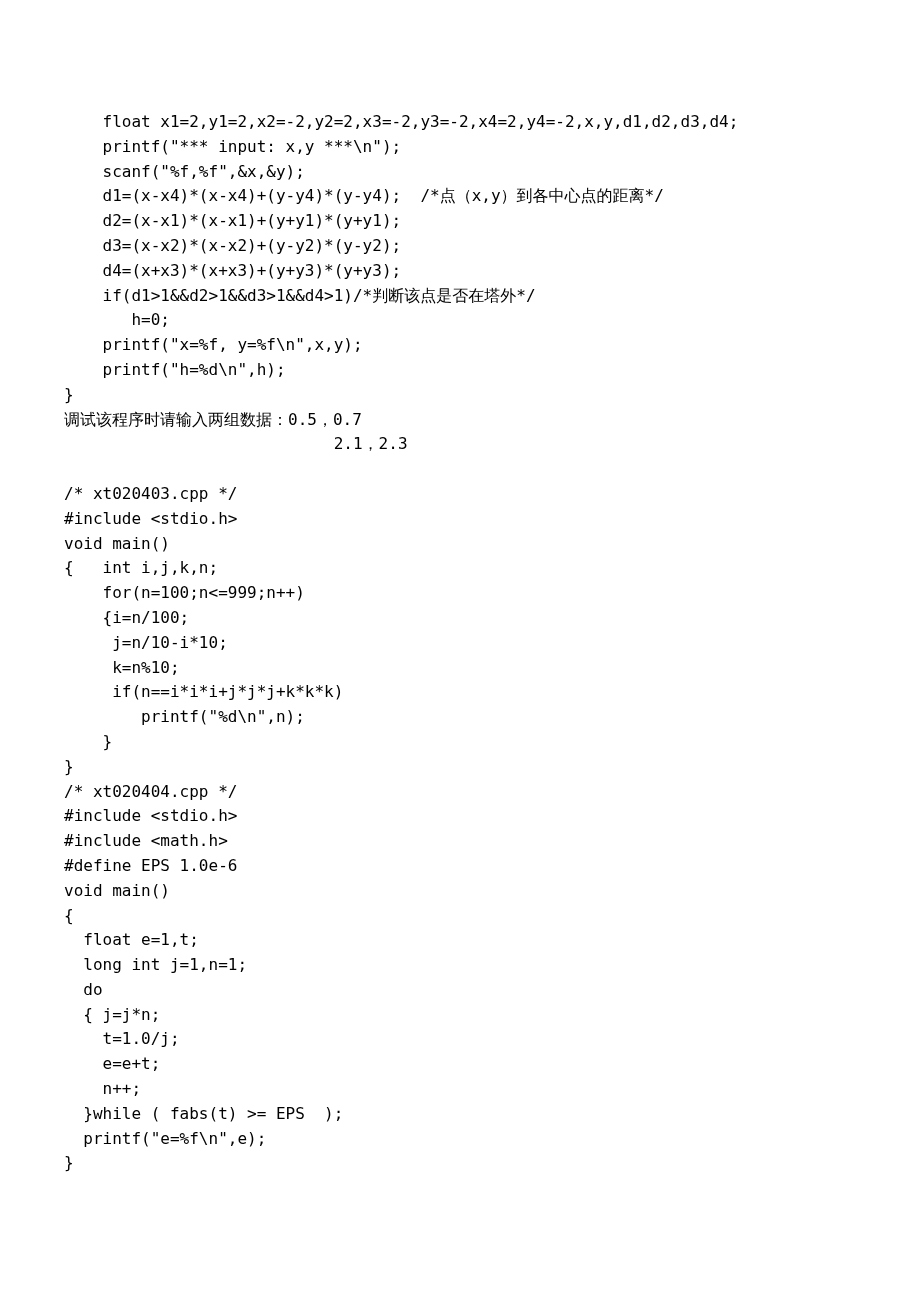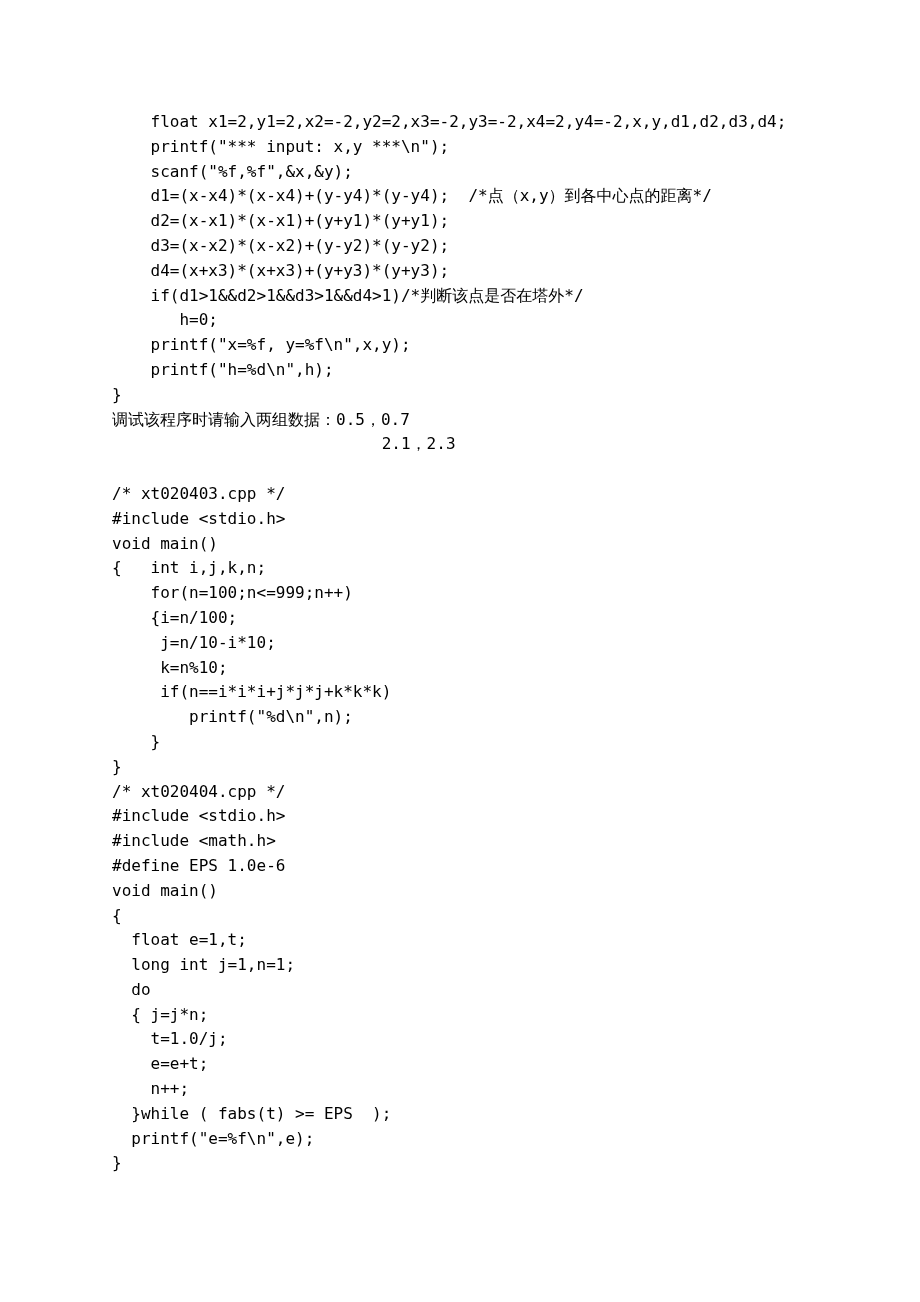--- a/index.html
+++ b/index.html
@@ -6,21 +6,21 @@
     margin: 0;
     padding: 0;
     background: #ffffff;
     width: 920px;
     font-family: "SimSun", "NSimSun", "MS Song", monospace;
     font-size: 16px;
     line-height: 1.55;
     color: #000000;
   }
   .page {
-    padding: 110px 130px 60px 112px;
+    padding: 110px 130px 60px 64px;
     white-space: pre;
   }
   .code-line {
     white-space: pre;
   }
 </style>
 </head>
 <body>
 
 <div class="page" id="page-container"><div class="code-line">    float x1=2,y1=2,x2=-2,y2=2,x3=-2,y3=-2,x4=2,y4=-2,x,y,d1,d2,d3,d4;</div><div class="code-line">    printf("*** input: x,y ***\n");</div><div class="code-line">    scanf("%f,%f",&amp;x,&amp;y);</div><div class="code-line">    d1=(x-x4)*(x-x4)+(y-y4)*(y-y4);  /*点（x,y）到各中心点的距离*/</div><div class="code-line">    d2=(x-x1)*(x-x1)+(y+y1)*(y+y1);</div><div class="code-line">    d3=(x-x2)*(x-x2)+(y-y2)*(y-y2);</div><div class="code-line">    d4=(x+x3)*(x+x3)+(y+y3)*(y+y3);</div><div class="code-line">    if(d1&gt;1&amp;&amp;d2&gt;1&amp;&amp;d3&gt;1&amp;&amp;d4&gt;1)/*判断该点是否在塔外*/</div><div class="code-line">       h=0;</div><div class="code-line">    printf("x=%f, y=%f\n",x,y);</div><div class="code-line">    printf("h=%d\n",h);</div><div class="code-line">}</div><div class="code-line">调试该程序时请输入两组数据：0.5，0.7</div><div class="code-line">                            2.1，2.3</div><div class="code-line">&nbsp;</div><div class="code-line">/* xt020403.cpp */</div><div class="code-line">#include &lt;stdio.h&gt;</div><div class="code-line">void main()</div><div class="code-line">{   int i,j,k,n;</div><div class="code-line">    for(n=100;n&lt;=999;n++)</div><div class="code-line">    {i=n/100;</div><div class="code-line">     j=n/10-i*10;</div><div class="code-line">     k=n%10;</div><div class="code-line">     if(n==i*i*i+j*j*j+k*k*k)</div><div class="code-line">        printf("%d\n",n);</div><div class="code-line">    }</div><div class="code-line">}</div><div class="code-line">/* xt020404.cpp */</div><div class="code-line">#include &lt;stdio.h&gt;</div><div class="code-line">#include &lt;math.h&gt;</div><div class="code-line">#define EPS 1.0e-6</div><div class="code-line">void main()</div><div class="code-line">{</div><div class="code-line">  float e=1,t;</div><div class="code-line">  long int j=1,n=1;</div><div class="code-line">  do</div><div class="code-line">  { j=j*n;</div><div class="code-line">    t=1.0/j;</div><div class="code-line">    e=e+t;</div><div class="code-line">    n++;</div><div class="code-line">  }while ( fabs(t) &gt;= EPS  );</div><div class="code-line">  printf("e=%f\n",e);</div><div class="code-line">}</div></div>

